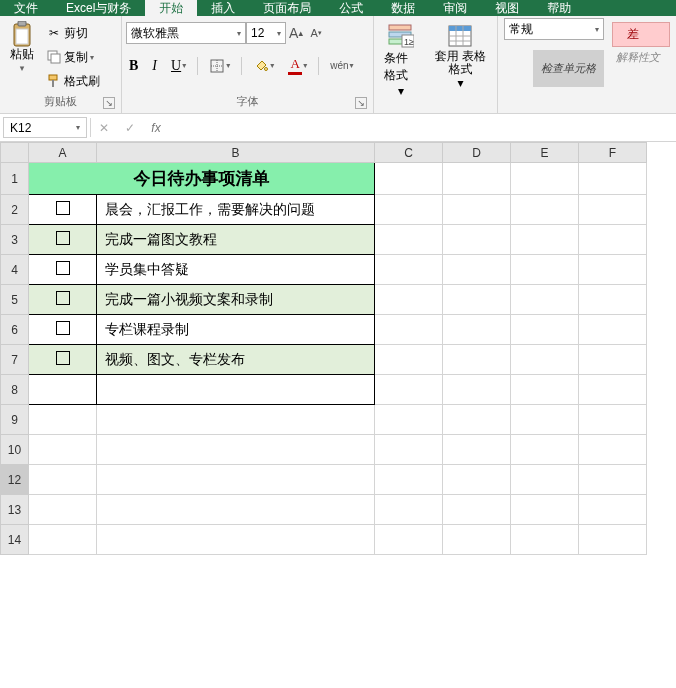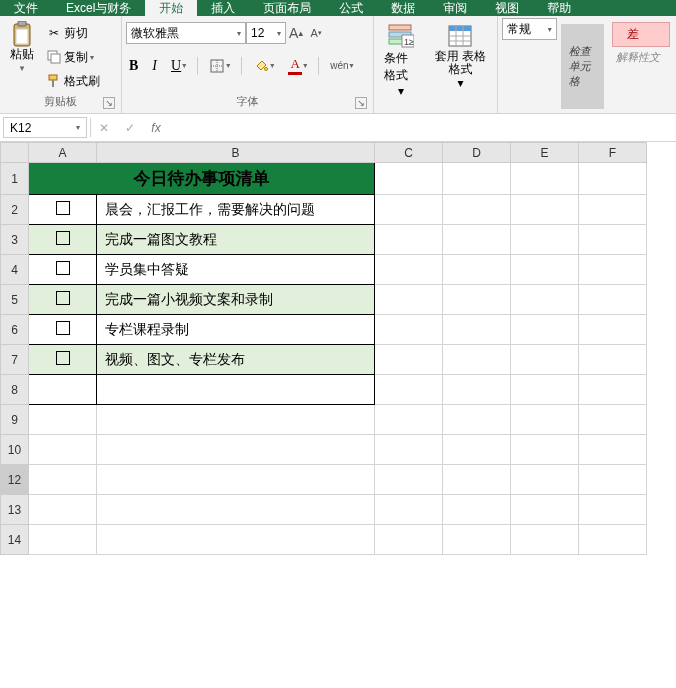--- a/index.html
+++ b/index.html
@@ -33,21 +33,21 @@
 .font-row-bot .i { font-style:italic; font-family:"Times New Roman"; font-size:14px; }
 .font-row-bot .u { text-decoration: underline; font-family:"Times New Roman"; font-size:14px; }
 .font-btn { cursor:pointer; padding:2px 3px; display:flex; align-items:center; gap:1px; }
 .mini-caret { font-size: 8px; color:#666; }
 .color-bar-a { display:inline-block; width:14px; height:3px; background:#c00000; }
 
 .style-group .big2 { display:flex; flex-direction:column; align-items:center; padding: 4px 6px; cursor:pointer; }
 .style-group .big2 .icon-box { width: 28px; height: 28px; display:flex;align-items:center;justify-content:center; }
 
 .num-group .nbox { width: 100px; height: 22px; border: 1px solid #adadad; background:#fff; display:flex;align-items:center;padding:0 4px; justify-content:space-between; }
-.num-group .check-cell { margin-top:6px; background:#d0d0d0; color:#444; padding:20px 8px; font-style: italic; font-size:11px; cursor:pointer; }
+.num-group .check-cell { margin-top:6px; background:#d0d0d0; color:#444; padding:11px 8px; font-style: italic; font-size:11px; cursor:pointer; }
 
 .badge-red { background:#ffccce; border:1px solid #e0a0a0; color:#9c0006; padding:3px 14px; margin-top:2px; cursor:pointer; }
 .explain { color:#888; font-style:italic; padding: 3px 4px; font-size:11px; }
 
 
 .formula-bar { height: 28px; display:flex; align-items:stretch; border-bottom: 1px solid #d4d4d4; background:#fff; }
 .name-box { width: 84px; border: 1px solid #ccc; margin: 3px; display:flex; align-items:center; padding: 0 6px; font-size:12px; justify-content:space-between; background:#fff; }
 .fb-btn { width: 26px; display:flex;align-items:center;justify-content:center;color:#aaa; }
 .fb-sep { width:1px; background:#d4d4d4; margin:4px 0; }
 .fx { font-style: italic; color:#777; display:flex;align-items:center;justify-content:center;width:26px;font-size:12px; }
@@ -57,21 +57,21 @@
 .grid-wrap { position:relative; }
 table.sheet { border-collapse: collapse; table-layout: fixed; }
 .corner { width: 28px; height: 20px; background:#e6e6e6; border:1px solid #ccc; }
 th.col { background:#e6e6e6; border:1px solid #ccc; font-weight:normal; color:#333; height:20px; font-size:12px; }
 th.row { background:#e6e6e6; border:1px solid #ccc; font-weight:normal; color:#333; width:28px; text-align:center; font-size:12px; }
 td { border:1px solid #d4d4d4; height:30px; padding:0; }
 col.cA { width: 68px; }
 col.cB { width: 278px; }
 col.cnorm { width: 68px; }
 
-.hdr-merged { background:#15803d; border:1px solid #000; text-align:center; font-weight:bold; font-size:17px; height:32px; }
+.hdr-merged { background:#86efac; border:1px solid #000; text-align:center; font-weight:bold; font-size:17px; height:32px; }
 .todo-a { border:1px solid #000; text-align:center; font-size:15px; }
 .todo-b { border:1px solid #000; padding: 0 8px; font-size:14px; }
 .even { background:#e2efda; }
 .empty-a { border:1px solid #000; }
 .empty-b { border:1px solid #000; }
 
 .checkbox-sym { display:inline-block; width:14px; height:14px; border:1.5px solid #000; }
 </style>
 </head>
 <body>
@@ -230,21 +230,21 @@
         </span>
         <span style="text-align:center;line-height:1.1">套用
 表格格式</span>
         <span class="caret">▾</span>
       </div>
     </div>
     <div class="group-label">&nbsp;</div>
   </div>
 
   <div class="group num-group" style="width:110px;border-right:none">
-    <div class="group-body" style="flex-direction:row;align-items:flex-start">
+    <div class="group-body" style="flex-direction:column;align-items:flex-end">
       <div class="nbox">
         <span>常规</span>
         <span class="mini-caret">▾</span>
       </div>
       <div class="check-cell">检查单元格</div>
     </div>
     <div class="group-label">&nbsp;</div>
   </div>
 
   <div class="group" style="width:66px;border-right:none;padding-top:4px">

